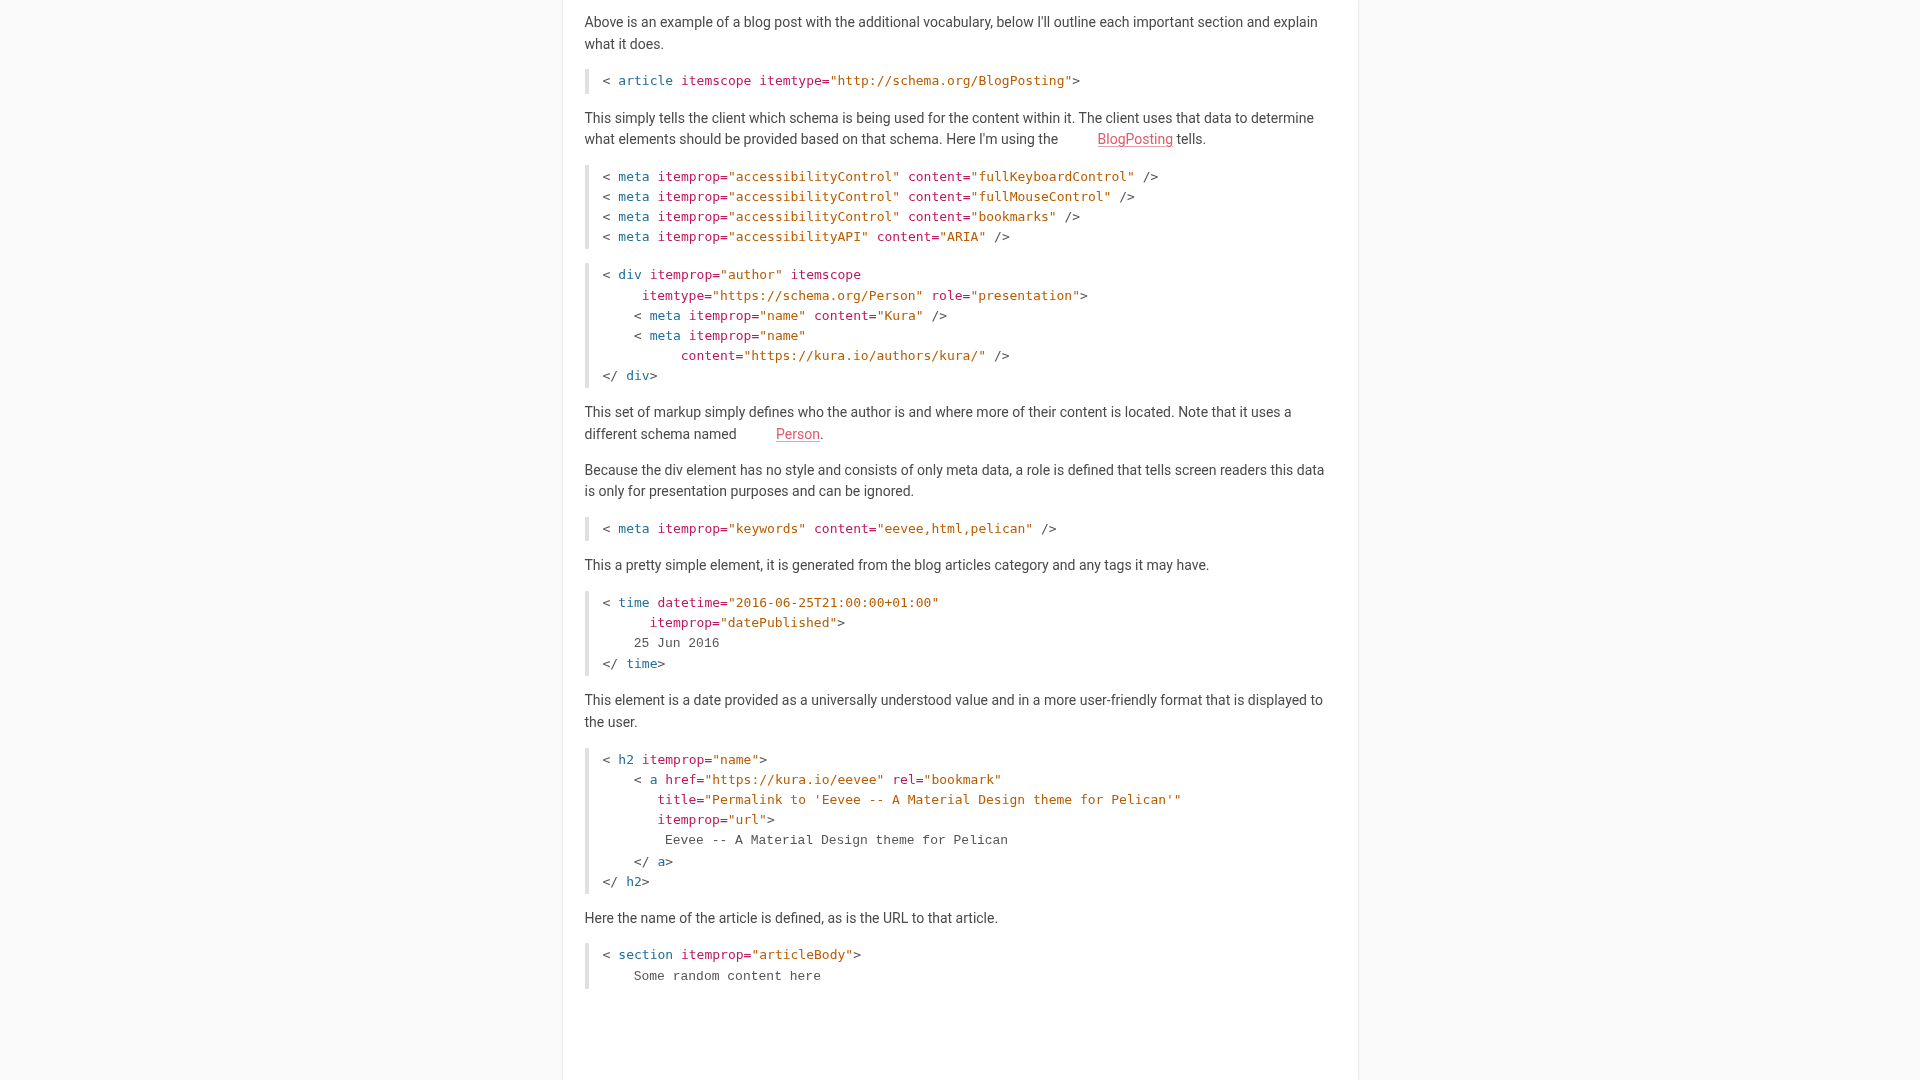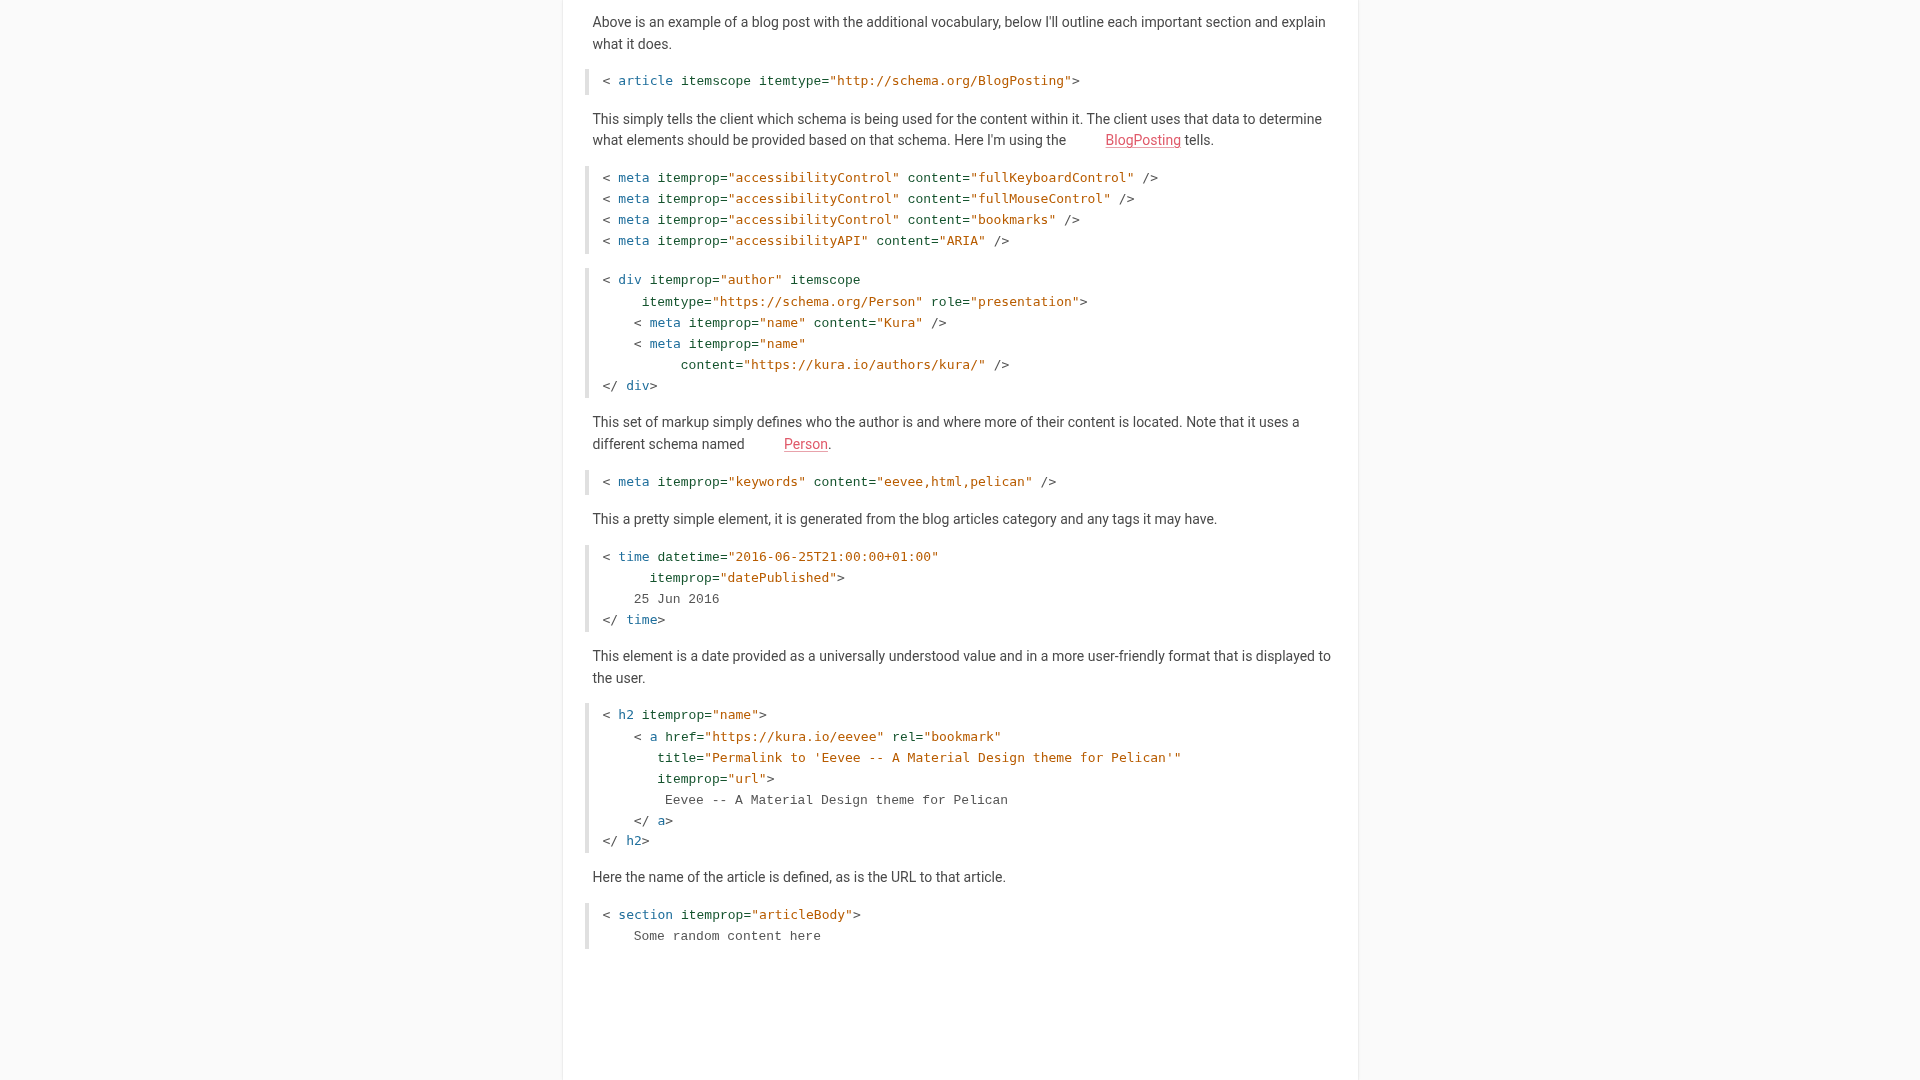--- a/index.html
+++ b/index.html
@@ -17,42 +17,42 @@
     box-shadow: 0 0 4px rgba(0,0,0,.05), 0 0 0 1px rgba(0,0,0,.03);
     padding: 0 22px 40px 22px;
     min-height: 1080px;
   }
   .prose {
     padding: 12px 0 0 0;
     color: #4a4a4a;
     line-height: 1.55;
     font-size: 14px;
   }
-  .prose p { margin: 0 0 14px 8px; }
+  .prose p { margin: 0 0 14px 0; }
   .prose a {
     color: #e05a6a;
     text-decoration: underline;
     text-decoration-color: #e8a2ab;
     text-underline-offset: 2px;
     padding-left: 36px;
   }
   .codeblock {
     margin: 6px 0 14px 0;
     border-left: 4px solid #e0e0e0;
     background: #fff;
     padding: 2px 0 2px 14px;
     font-family: "Consolas", "Menlo", "DejaVu Sans Mono", monospace;
     font-size: 13px;
     line-height: 1.55;
     white-space: pre;
     color: #555;
   }
   
   .tag   { color: #206f9c; margin-left: 8px; }  
-  .attr  { color: #14532d; font-family: Liberation Mono, monospace; }  
+  .attr  { color: #be185d; }  
   .str   { color: #b85c00; }  
   .punct { color: #555;    }  
   .txt   { color: #555; font-family: Liberation Mono, monospace;    }  
 </style>
 </head>
 <body>
 
 <div class="page-wrap">
 <div class="prose">
 
@@ -70,20 +70,21 @@
 
 <div class="codeblock"><span class="punct">&lt;</span><span class="tag">div</span> <span class="attr">itemprop</span><span class="attr">=</span><span class="str">"author"</span> <span class="attr">itemscope</span>
      <span class="attr">itemtype</span><span class="attr">=</span><span class="str">"https://schema.org/Person"</span> <span class="attr">role</span><span class="attr">=</span><span class="str">"presentation"</span><span class="punct">&gt;</span>
     <span class="punct">&lt;</span><span class="tag">meta</span> <span class="attr">itemprop</span><span class="attr">=</span><span class="str">"name"</span> <span class="attr">content</span><span class="attr">=</span><span class="str">"Kura"</span> <span class="punct">/&gt;</span>
     <span class="punct">&lt;</span><span class="tag">meta</span> <span class="attr">itemprop</span><span class="attr">=</span><span class="str">"name"</span>
           <span class="attr">content</span><span class="attr">=</span><span class="str">"https://kura.io/authors/kura/"</span> <span class="punct">/&gt;</span>
 <span class="punct">&lt;/</span><span class="tag">div</span><span class="punct">&gt;</span></div>
 
 <p><span>This set of markup simply defines who the author is and where more of their content is located. Note that it uses a different schema named </span><a href="#">Person</a><span>.</span></p>
 
+<p>Because the div element has no style and consists of only meta data, a role is defined that tells screen readers this data is only for presentation purposes and can be ignored.</p>
 
 <div class="codeblock"><span class="punct">&lt;</span><span class="tag">meta</span> <span class="attr">itemprop</span><span class="attr">=</span><span class="str">"keywords"</span> <span class="attr">content</span><span class="attr">=</span><span class="str">"eevee,html,pelican"</span> <span class="punct">/&gt;</span></div>
 
 <p>This a pretty simple element, it is generated from the blog articles category and any tags it may have.</p>
 
 <div class="codeblock"><span class="punct">&lt;</span><span class="tag">time</span> <span class="attr">datetime</span><span class="attr">=</span><span class="str">"2016-06-25T21:00:00+01:00"</span>
       <span class="attr">itemprop</span><span class="attr">=</span><span class="str">"datePublished"</span><span class="punct">&gt;</span>
 <span class="txt">    25 Jun 2016</span>
 <span class="punct">&lt;/</span><span class="tag">time</span><span class="punct">&gt;</span></div>
 

